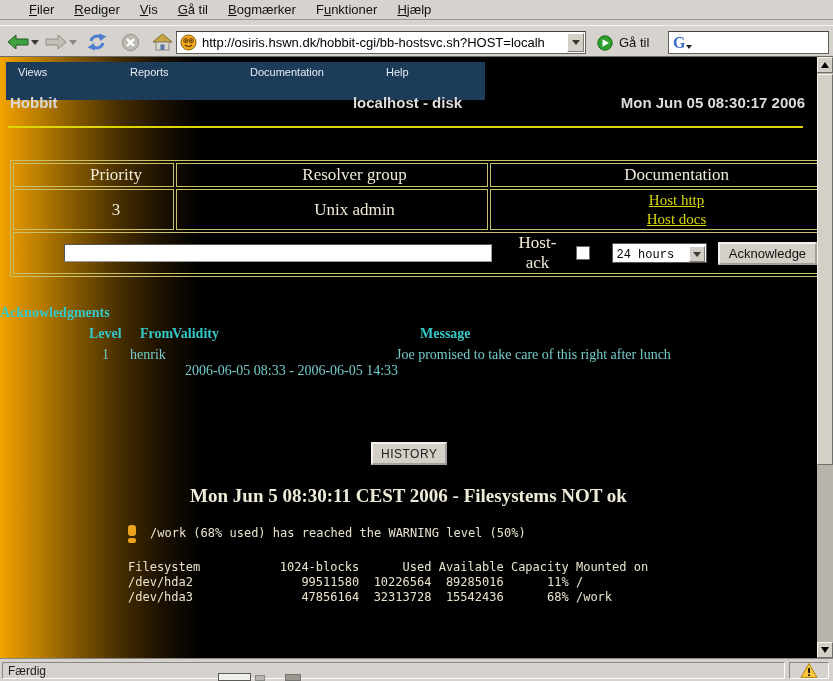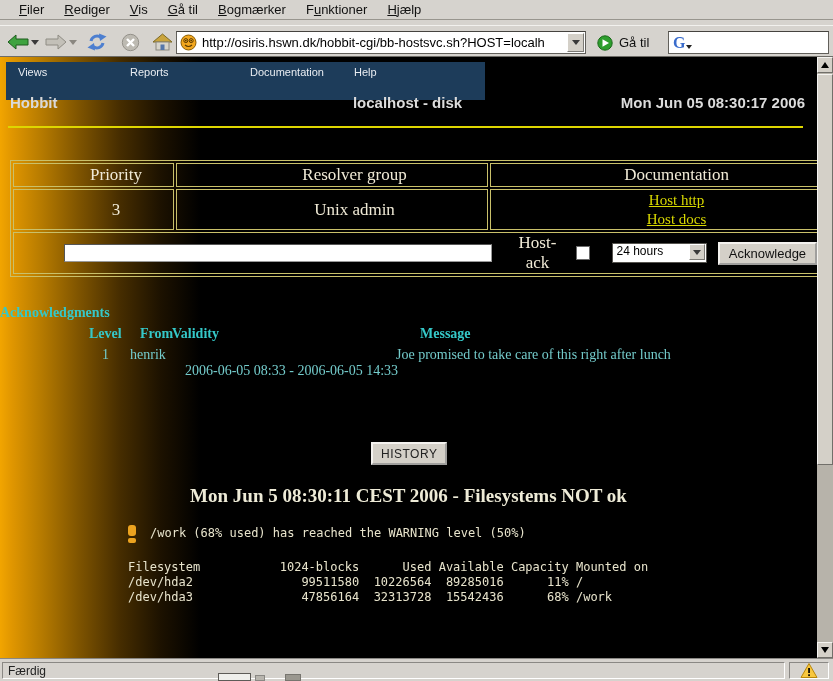--- a/index.html
+++ b/index.html
@@ -5,21 +5,21 @@
   * { margin:0; padding:0; box-sizing:border-box; }
   html,body { background:#444; }
   #window {
     position:relative; width:833px; height:681px; overflow:hidden;
     background:#d6d3ce; font-family:"Liberation Sans", sans-serif;
   }
   
   #menubar {
     position:absolute; left:0; top:0; width:833px; height:20px;
     background:#d6d3ce; border-bottom:1px solid #98958e;
-    display:flex; align-items:center; padding-left:10px; gap:2px;
+    display:flex; align-items:center; padding-left:20px; gap:2px;
   }
   .menu-item { font-size:13px; color:#111; padding:2px 9px; cursor:default; white-space:nowrap; }
   .menu-item u { text-decoration:underline; }
   
   #toolbar {
     position:absolute; left:0; top:25px; width:833px; height:32px;
     background:#d6d3ce; border-bottom:1px solid #6e6c67; border-top:1px solid #f2f1ee;padding-left:24px;
   }
   .tbtn { position:absolute; top:4px; height:24px; display:flex; align-items:center; justify-content:center; }
   .drop-tri { width:0; height:0; border-left:4px solid transparent; border-right:4px solid transparent; border-top:5px solid #3a3a3a; }
@@ -75,21 +75,21 @@
   .row-data td { height:41px; }
   .doc-link { color:#d9d900; font-size:15px; text-decoration:underline; display:block; line-height:19px; }
   .row-note td { height:21px; font-size:15px; }
   .row-ack td { height:41px; }
   #ack-form { display:flex; align-items:center; padding-left:5px; }
   #ack-input { width:445px; height:18px; background:#fff; border:1px solid #555; border-bottom-color:#999; border-right-color:#999; font-size:12px; }
   #host-ack-label { margin-left:16px; font-size:17px; color:#f0ead6; }
   #host-ack-checkbox { margin-left:9px; width:14px; height:14px; background:#fff; border:1px solid #6a6a6a; }
   #duration-select {
     margin-left:22px; width:99px; height:20px; background:#fff; border:1px solid #55534e;
-    display:flex; align-items:flex-start; font-family:Liberation Sans, sans-serif; font-size:12px; color:#000;
+    display:flex; align-items:flex-end; font-family:Liberation Mono, monospace; font-size:12px; color:#000;
   }
   #duration-select span.val { flex:1; padding-left:4px; text-align:left; }
   #duration-drop { width:16px; height:16px; background:#d4d0c8; border:1px solid #fff; border-right-color:#7c7a75; border-bottom-color:#7c7a75; display:flex; align-items:center; justify-content:center; margin-right:1px; }
   #ack-button {
     margin-left:11px; height:23px; padding:0 9px; background:#d4d0c8;
     border:2px outset #f4f2ef; font-family:"Liberation Sans", sans-serif; font-size:13px; color:#111;
   }
   
   #ack-title { position:absolute; left:0; top:248px; width:817px; text-align:left;
     font-family:"Liberation Serif", serif; font-weight:bold; font-size:14px; color:#35c8c8; }
@@ -218,21 +218,21 @@
       <span id="google-g-drop"></span>
     </div>
   </div>
 
   <div id="viewport">
 
     <div id="navbar">
       <span class="nav-item" style="left:12px;">Views</span>
       <span class="nav-item" style="left:124px;">Reports</span>
       <span class="nav-item" style="left:244px;">Documentation</span>
-      <span class="nav-item" style="left:348px;">Help</span>
+      <span class="nav-item" style="left:380px;">Help</span>
     </div>
 
     <div id="pageheader">
       <span id="page-title">localhost - disk</span>
       <span id="app-name">Hobbit</span>
       <span id="page-date">Mon Jun 05 08:30:17 2006</span>
     </div>
     <div id="yellow-rule"></div>
 
     <table id="info-table">

